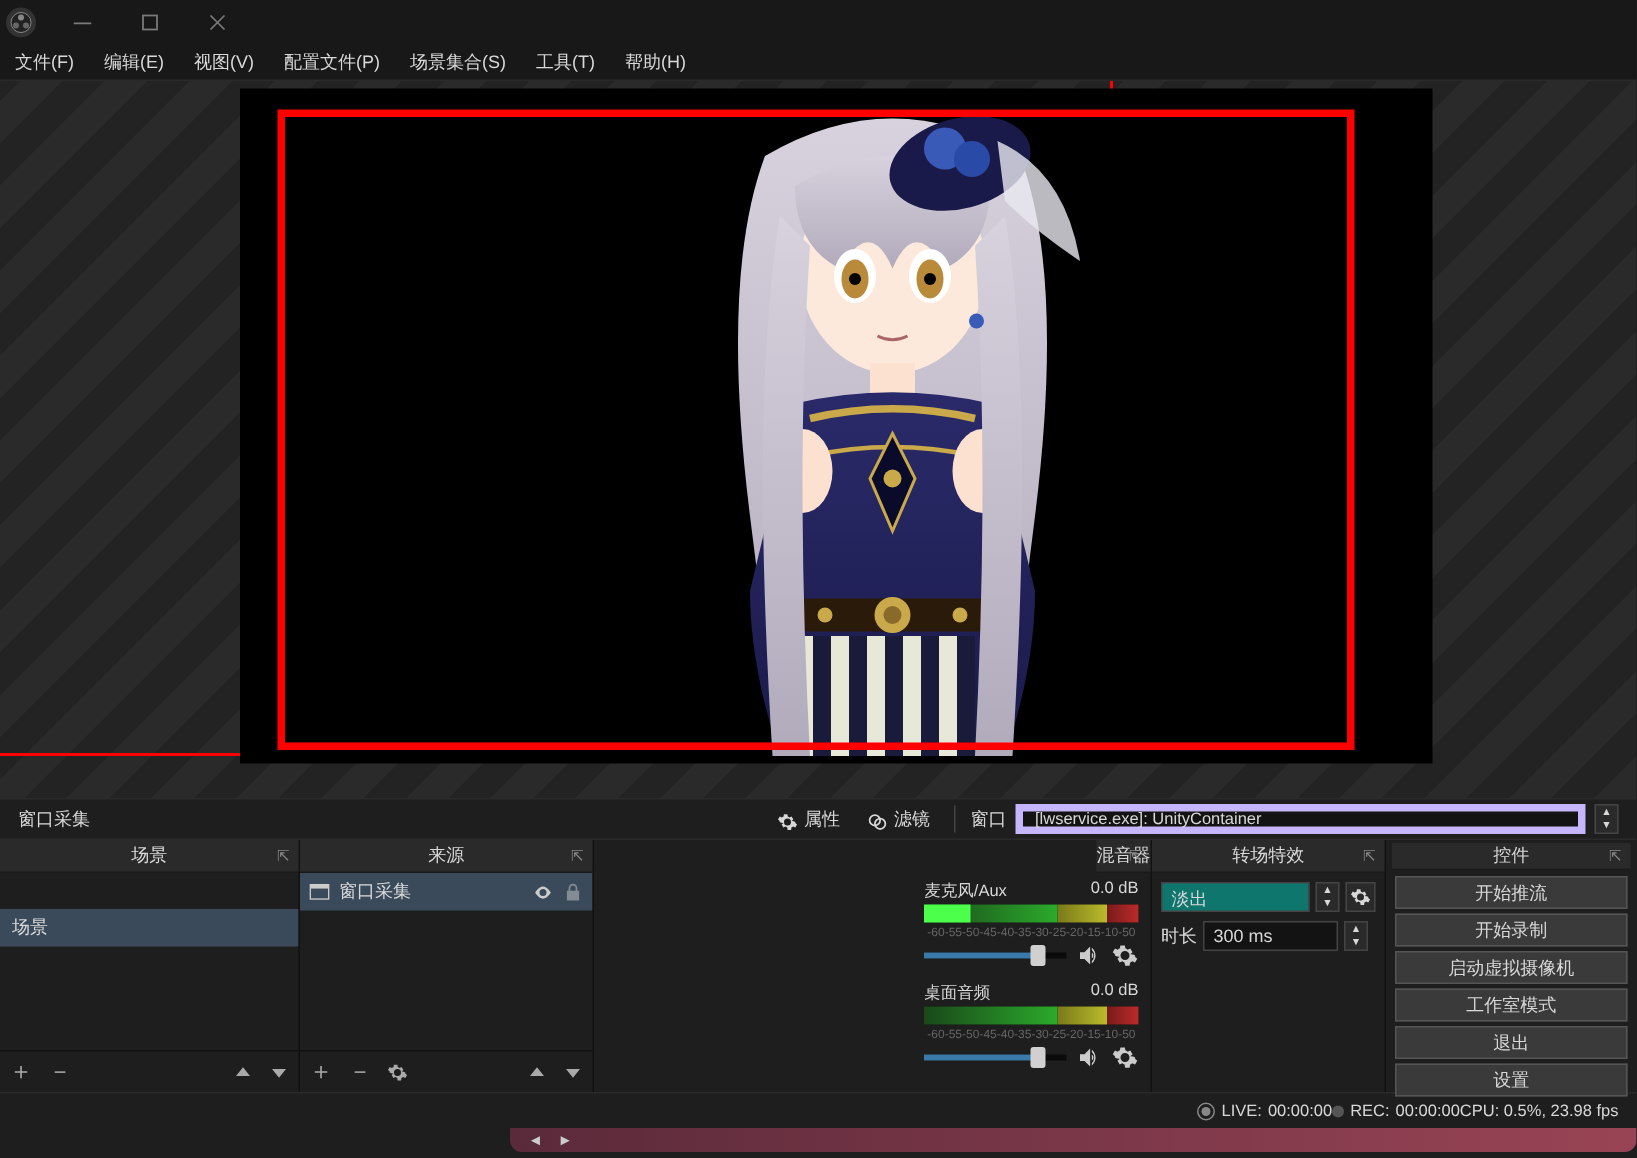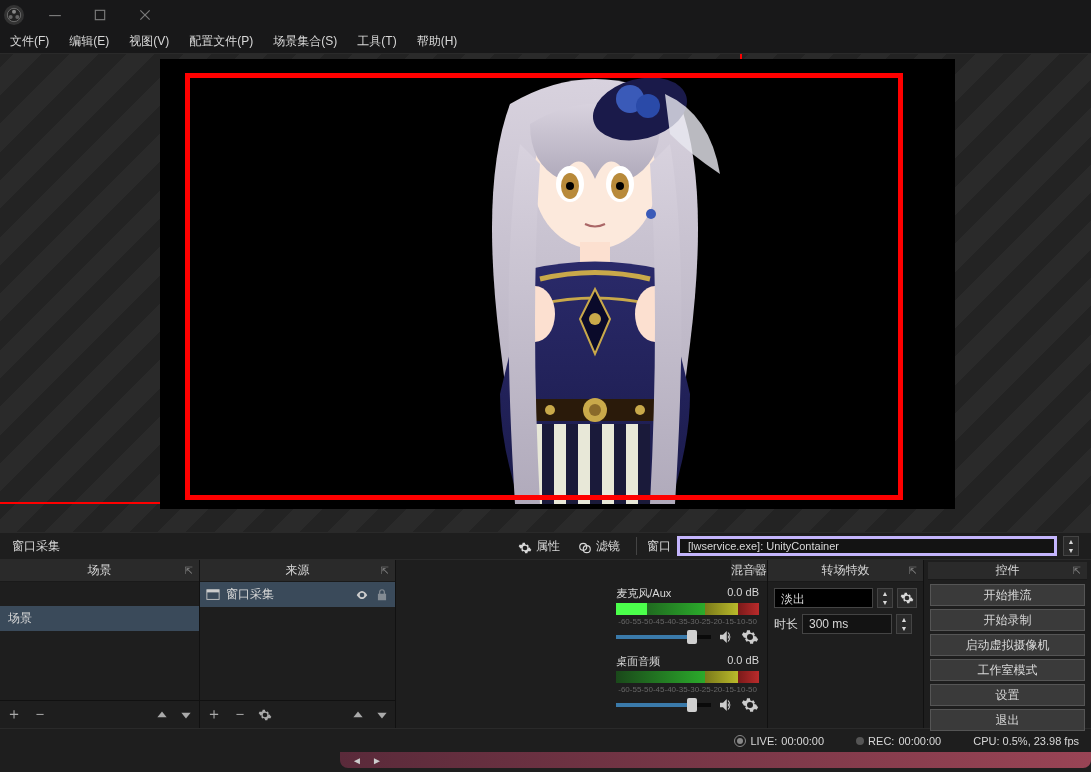--- a/index.html
+++ b/index.html
@@ -19,21 +19,21 @@
 .preview-canvas { position: absolute; left: 160px; top: 5px; width: 795px; height: 450px; background: #000; }
 .red-h { position: absolute; left: 0; top: 448px; width: 900px; height: 2px; background: #ff0000; }
 .red-v { position: absolute; left: 740px; top: 0; width: 2px; height: 80px; background: #ff0000; }
 .red-box { position: absolute; left: 185px; top: 19px; width: 718px; height: 427px; border: 5px solid #ff0000; }
 .character { position: absolute; left: 430px; top: 10px; width: 330px; height: 440px; }
 
 .toolbar-row { height: 28px; background: #1e1e1e; display: flex; align-items: center; padding: 0 12px; gap: 6px; border-bottom: 1px solid #2a2a2a; border-top: 1px solid #2a2a2a; }
 .toolbar-label { font-size: 12px; margin-right: auto; }
 .tb-btn { display: flex; align-items: flex-end; gap: 4px; padding: 2px 6px; cursor: pointer; }
 .tb-sep { width: 1px; height: 18px; background: #444; margin: 0 4px; }
-.window-select { background: #131313; border: 3px solid #c4b5fd; padding: 2px 8px; width: 380px; height: 20px; display: flex; align-items: center; font-family: monospace; font-size: 11px; }
+.window-select { background: #131313; border: 5px solid #c4b5fd; padding: 2px 8px; width: 380px; height: 20px; display: flex; align-items: center; font-family: monospace; font-size: 11px; }
 .spin-btns { display: flex; flex-direction: column; background: #2a2a2a; border: 1px solid #444; width: 16px; height: 20px; }
 .spin-btns div { flex: 1; display: flex; align-items: center; justify-content: center; font-size: 7px; cursor: pointer; }
 
 .panels { display: flex; height: 168px; }
 .panel { background: #1e1e1e; border-right: 1px solid #111; display: flex; flex-direction: column; }
 .panel-header { height: 22px; background: #2a2a2a; display: flex; align-items: center; justify-content: center; position: relative; font-size: 12px; border-bottom: 1px solid #1a1a1a; }
 .panel-header .popout { position: absolute; right: 6px; font-size: 10px; cursor: pointer; color: #888; }
 .panel-body { flex: 1; overflow: hidden; }
 .panel-footer { height: 28px; border-top: 1px solid #111; display: flex; align-items: center; padding: 0 6px; gap: 10px; }
 .foot-icon { cursor: pointer; color: #aaa; font-size: 16px; display: flex; align-items: center; }
@@ -57,28 +57,28 @@
 .vu-ticks { display: flex; justify-content: space-between; font-size: 8px; color: #666; padding: 0 2px; margin-bottom: 2px; }
 .slider-row { display: flex; align-items: center; gap: 6px; }
 .slider-track { flex: 1; height: 4px; background: #0a0a0a; position: relative; }
 .slider-fill { position: absolute; left: 0; top: 0; height: 100%; background: #3a7aaa; }
 .slider-thumb { position: absolute; top: -5px; width: 10px; height: 14px; background: #d0d0d0; border-radius: 2px; }
 .mix-icon { cursor: pointer; width: 18px; display: flex; justify-content: center; }
 
 .transitions { width: 156px; }
 .trans-body { padding: 6px; }
 .trans-row { display: flex; align-items: center; gap: 4px; margin-bottom: 6px; }
-.trans-select { flex: 1; background: #000000; border: 1px solid #444; padding: 2px 6px; height: 20px; font-size: 12px; }
+.trans-select { flex: 1; background: #0f766e; border: 1px solid #444; padding: 2px 6px; height: 20px; font-size: 12px; }
 .trans-input { background: #131313; border: 1px solid #444; padding: 2px 6px; height: 20px; font-size: 12px; width: 90px; }
 .gear-btn { width: 20px; height: 20px; background: #2a2a2a; border: 1px solid #444; display: flex; align-items: center; justify-content: center; cursor: pointer; }
 
 .controls { flex: 1; padding: 2px 4px; }
 .ctrl-btn { width: 100%; height: 22px; background: #3a3a3a; border: 1px solid #555; margin-bottom: 3px; cursor: pointer; font-size: 12px; color: #d8d8d8; display: flex; align-items: center; justify-content: center; }
 
-.statusbar { height: 24px; background: #1e1e1e; display: flex; align-items: center; justify-content: flex-end; padding: 0 12px; gap: 32px; font-size: 11px; font-family: monospace; border-top: 1px solid #2a2a2a; }
+.statusbar { height: 24px; background: #1e1e1e; display: flex; align-items: center; justify-content: flex-end; padding: 0 12px; gap: 0; font-size: 11px; font-family: monospace; border-top: 1px solid #2a2a2a; }
 .status-item { display: flex; align-items: center; gap: 4px; }
 .dot { width: 8px; height: 8px; border-radius: 50%; background: #555; }
 .rec-marker { width:12px; height:12px; border:1px solid #888; border-radius:50%; position:relative; }
 .rec-marker::after { content:''; position:absolute; inset:2px; border-radius:50%; background:#888; }
 
 .bottom-strip { height: 16px; margin-left: 340px; background: linear-gradient(to right, #5a2a3a, #994455); border-radius: 0 0 8px 8px; display:flex; align-items:center; padding:0 12px; gap:10px; color:#ccc; font-size:10px; }
 .bottom-strip .bi { font-size:10px; }
 
 svg.icon { width: 14px; height: 14px; fill: currentColor; }
 svg.icon-lg { width: 18px; height: 18px; fill: currentColor; }
@@ -425,22 +425,22 @@
   <div class="panel controls" style="border-right:none">
     <div class="panel-header">
         <span>控件</span>
         <span class="popout">⇱</span>
       </div>
     <div id="controls-body" style="padding:4px 2px">
         <div class="ctrl-btn">开始推流</div>
         <div class="ctrl-btn">开始录制</div>
         <div class="ctrl-btn">启动虚拟摄像机</div>
         <div class="ctrl-btn">工作室模式</div>
+        <div class="ctrl-btn">退出</div>
         <div class="ctrl-btn">设置</div>
-        <div class="ctrl-btn">退出</div>
       </div>
   </div>
 </div>
 
 <div class="statusbar">
   <div class="status-item">
     <span class="rec-marker"></span>
     <span>LIVE:</span>
     <span>00:00:00</span>
   </div>

